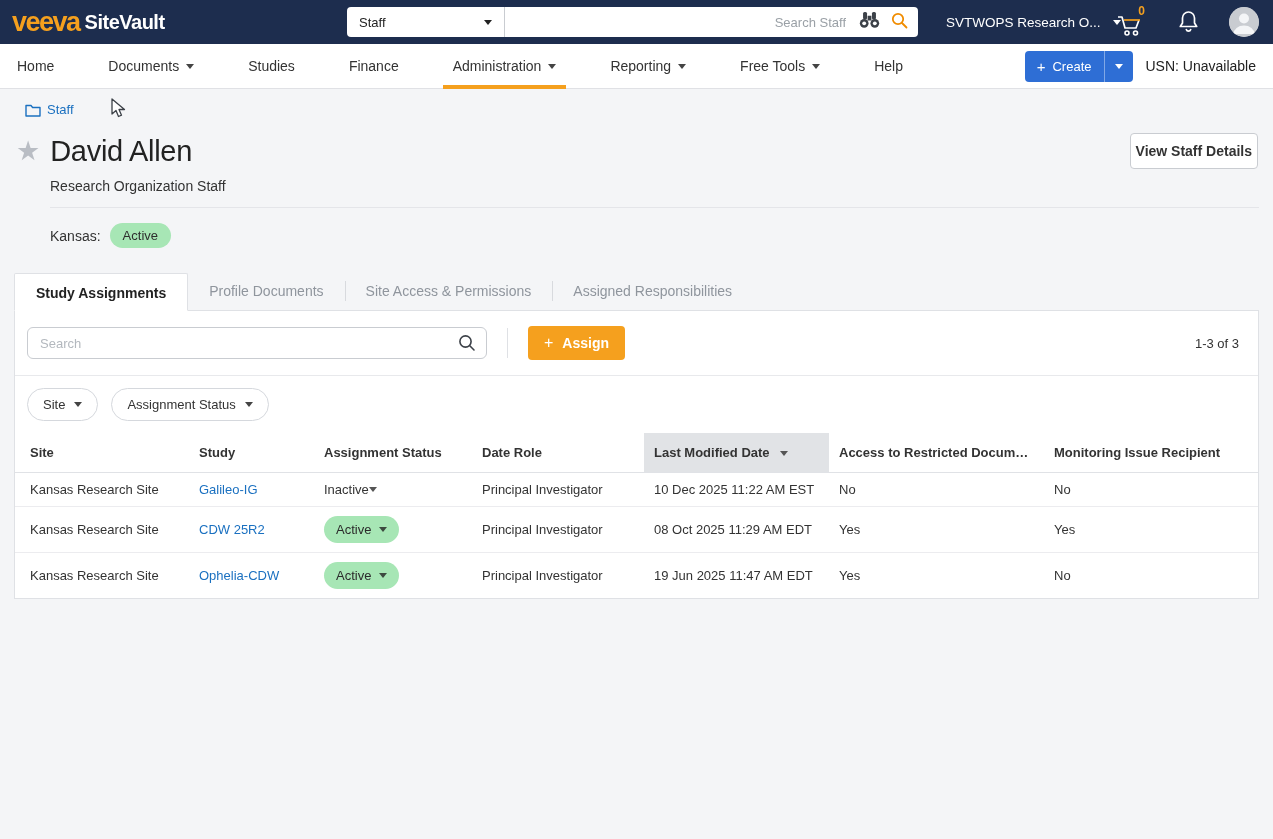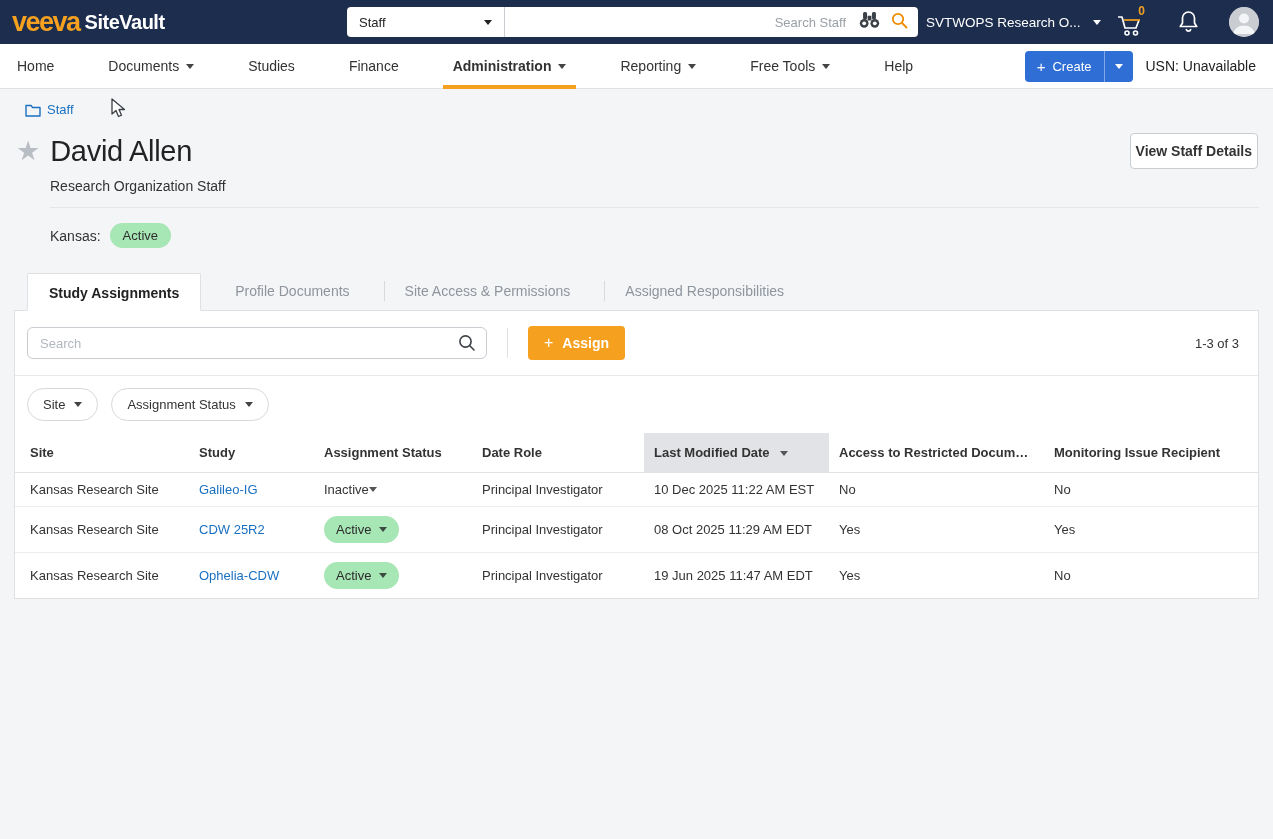--- a/index.html
+++ b/index.html
@@ -23,36 +23,36 @@
   .brand-product { color:#fff; font-size:20px; font-weight:bold; letter-spacing:-0.5px; }
   .search-group { position:absolute; left:347px; top:7px; width:571px; height:30px;
     background:#fff; border-radius:4px; display:flex; align-items:center; overflow:hidden; }
   .scope-select { width:158px; height:100%; padding:0 12px; display:flex;
     align-items:center; justify-content:space-between; font-size:13px; color:#222;
     border-right:1px solid #c9ccd1; cursor:pointer; }
   .topbar-search-input { flex:1; height:100%; border:none; outline:none;
     font-size:13px; color:#444; padding:0 12px; background:transparent;text-align:right; }
   .topbar-search-input::placeholder { color:#9aa0a6; }
   .sg-icons { display:flex; align-items:center; gap:10px; padding-right:10px; }
-  .org-select { position:absolute; left:926px; height:44px; display:flex;
+  .org-select { position:absolute; left:946px; height:44px; display:flex;
     align-items:center; gap:12px; color:#fff; font-size:13.5px; cursor:pointer; }
   .topbar-right { position:absolute; right:14px; display:flex; align-items:center; gap:30px; }
   .cart-wrap { position:relative; width:32px; height:30px; cursor:pointer; }
   .cart-badge { position:absolute; top:-3px; right:3px; color:#f5a01e;
     font-size:12px; font-weight:bold; }
   .avatar { width:30px; height:30px; border-radius:50%; background:#c9ccd1;
     overflow:hidden; cursor:pointer; }
 
   
   .navbar { height:45px; background:#fff; border-bottom:1px solid #e0e1e5;
     display:flex; align-items:center; padding:0 17px;gap:24px; }
   .nav-item { font-size:14px; color:#333; margin-right:30px; height:45px;
     display:flex; align-items:center; gap:7px; position:relative; cursor:pointer; }
   .nav-item .caret { border-top-color:#444; }
-  .nav-item.active { font-weight:bold; }
+  .nav-item.active { font-weight:normal; }
   .nav-item.active::after { content:""; position:absolute; left:-10px; right:-10px;
     bottom:0; height:4px; background:#f5a01e; }
   .nav-right { margin-left:auto; display:flex; align-items:center; gap:13px; }
   .create-btn { display:flex; background:#2e6ed5; border-radius:4px; color:#fff;
     font-size:13px; overflow:hidden; cursor:pointer; border:none; padding:0; }
   .create-main { padding:8px 12px; display:flex; gap:7px; align-items:center;
     border-right:1px solid rgba(255,255,255,.4); }
   .create-plus { font-size:15px; line-height:1; }
   .create-caret-seg { padding:8px 10px; display:flex; align-items:center; }
   .usn { font-size:14px; color:#222; }
@@ -69,21 +69,21 @@
     color:#333; cursor:pointer; margin-right:1px; }
   .subtitle { margin:9px 0 0 36px; font-size:14px; color:#333; }
   .header-divider { margin:13px 0 0 36px; border-bottom:1px solid #e4e5e9; }
   .status-row { margin:15px 0 0 36px; display:flex; align-items:center; gap:9px; font-size:14px; }
   .status-badge { background:#a7e6b5; border-radius:13px; padding:5px 13px;
     font-size:13px; color:#2e2e2e; }
 
   
   .tabs { margin-top:24px; display:flex; align-items:flex-end; height:38px; position:relative; z-index:2; }
   .tab { padding:0 21px; height:38px; line-height:38px; font-size:14px;
-    color:#8f959d; cursor:pointer; position:relative; white-space:nowrap;margin-left:13px; }
+    color:#8f959d; cursor:pointer; position:relative; white-space:nowrap; }
   .tab.active { background:#fff; border:1px solid #dfe1e5; border-bottom:1px solid #fff;
     border-radius:2px 2px 0 0; font-weight:bold; color:#222; margin-bottom:-1px; }
   .tab.sep::before { content:""; position:absolute; left:0; top:9px; height:20px;
     width:1px; background:#d8dade; }
   .panel { background:#fff; border:1px solid #dfe1e5; position:relative; z-index:1; }
   .toolbar { display:flex; align-items:center; padding:15px 12px 15px 12px;
     border-bottom:1px solid #e8e9ec; }
   .search-box { width:460px; height:32px; border:1px solid #c9ccd1; border-radius:6px;
     display:flex; align-items:center; background:#fff; }
   .search-box input { flex:1; border:none; outline:none; font-size:13px;

